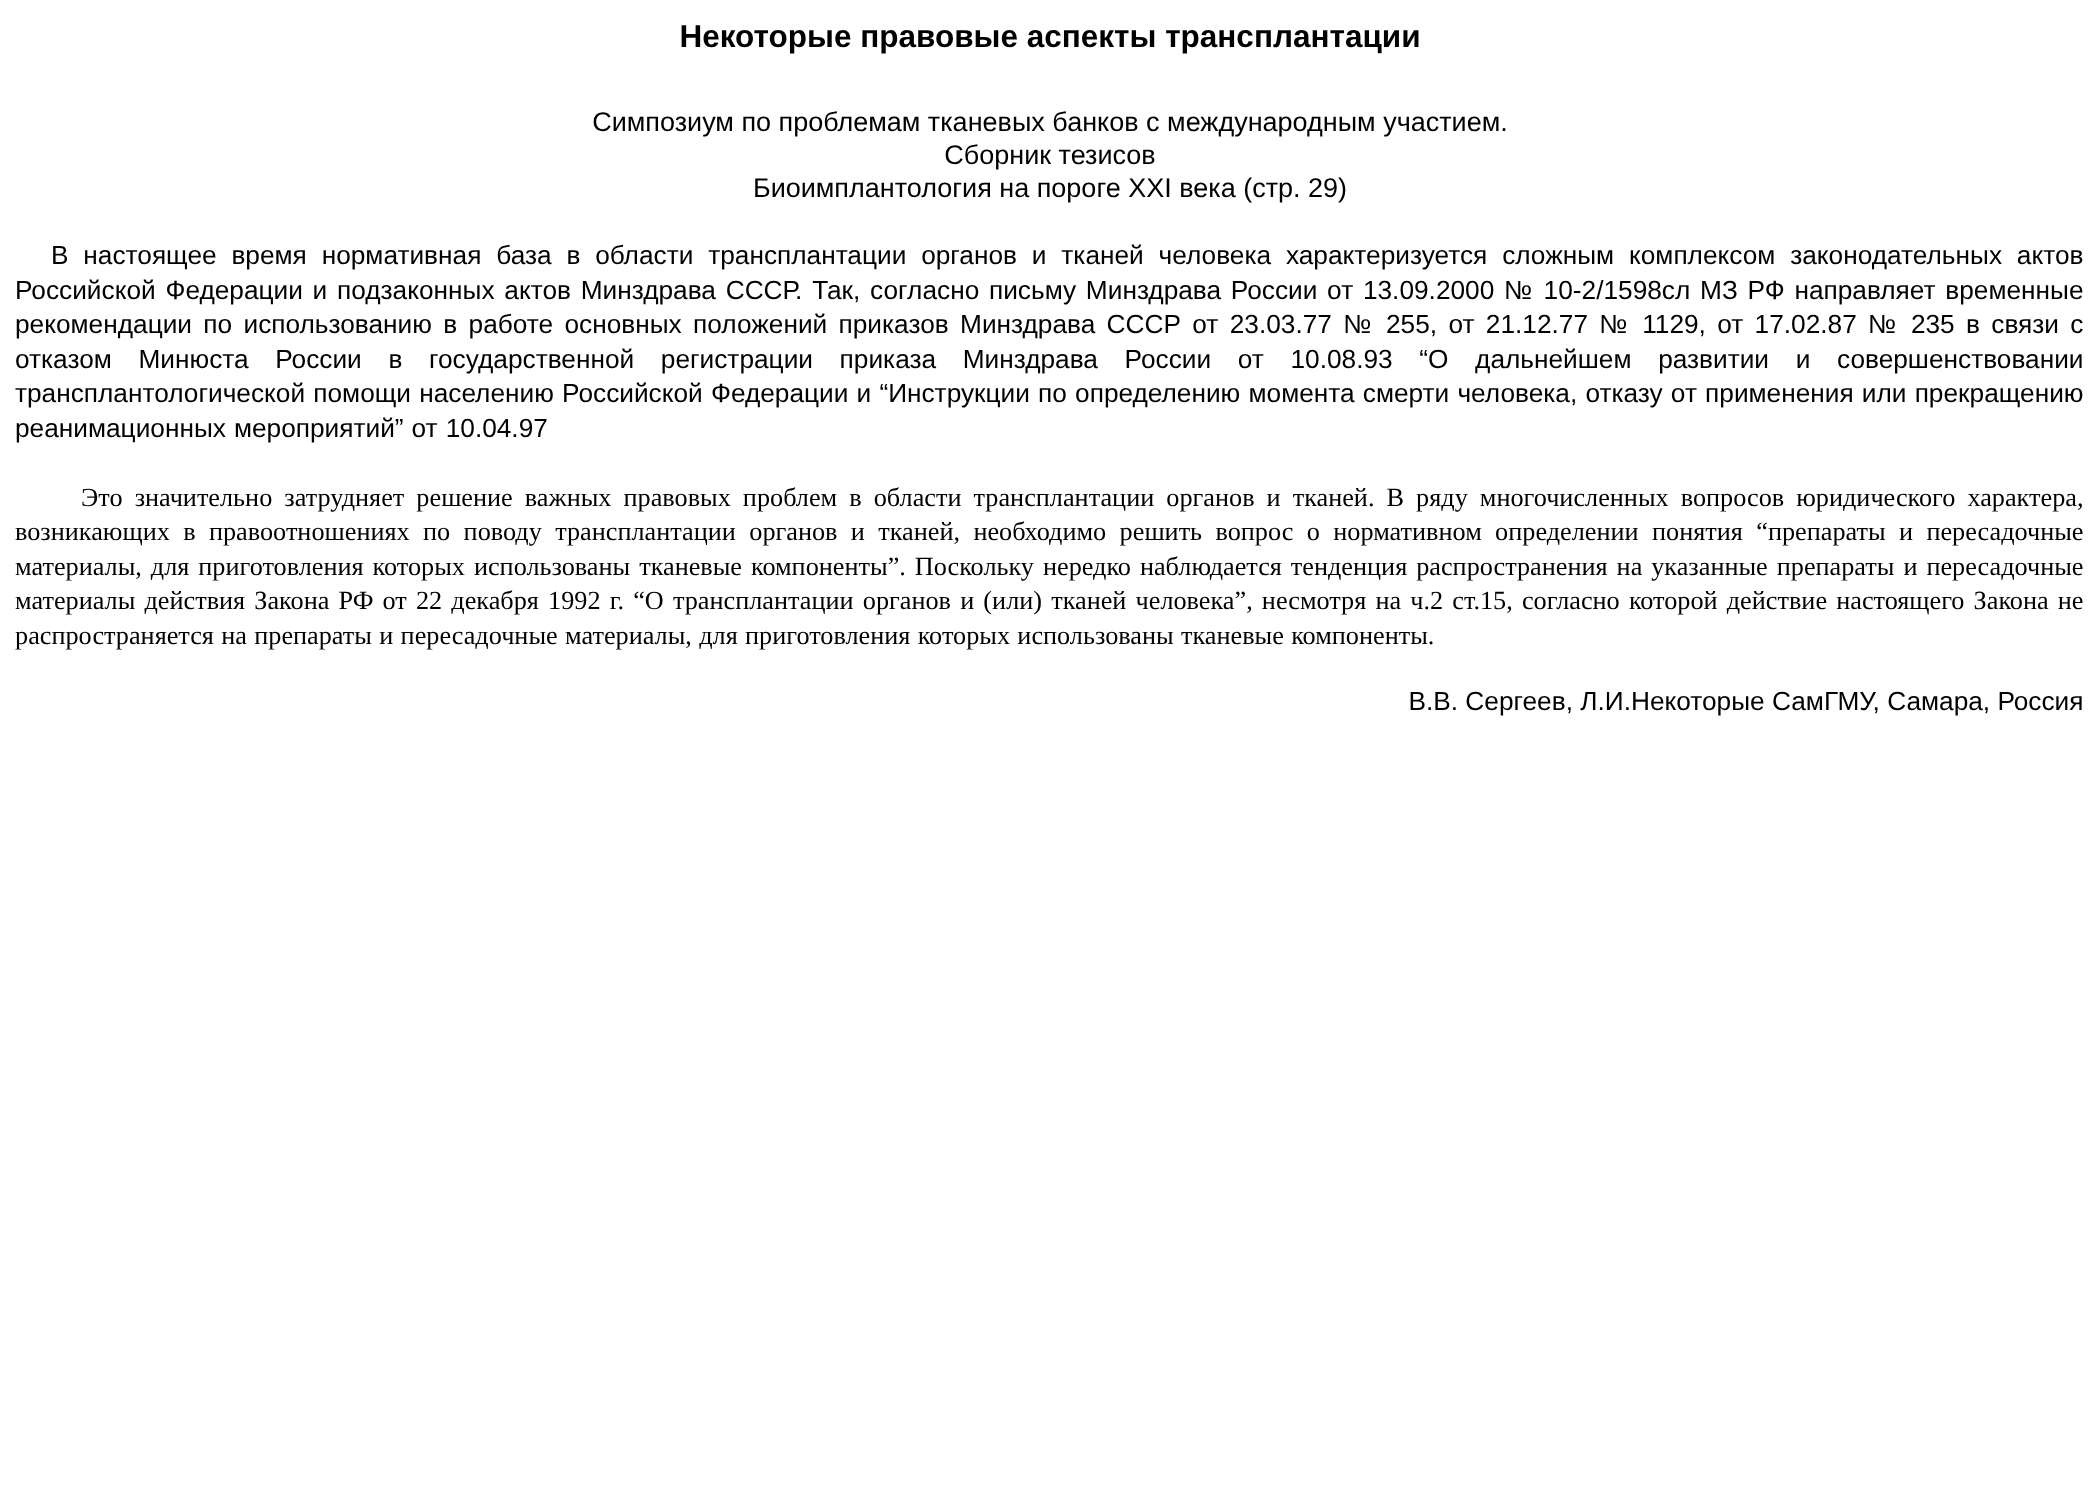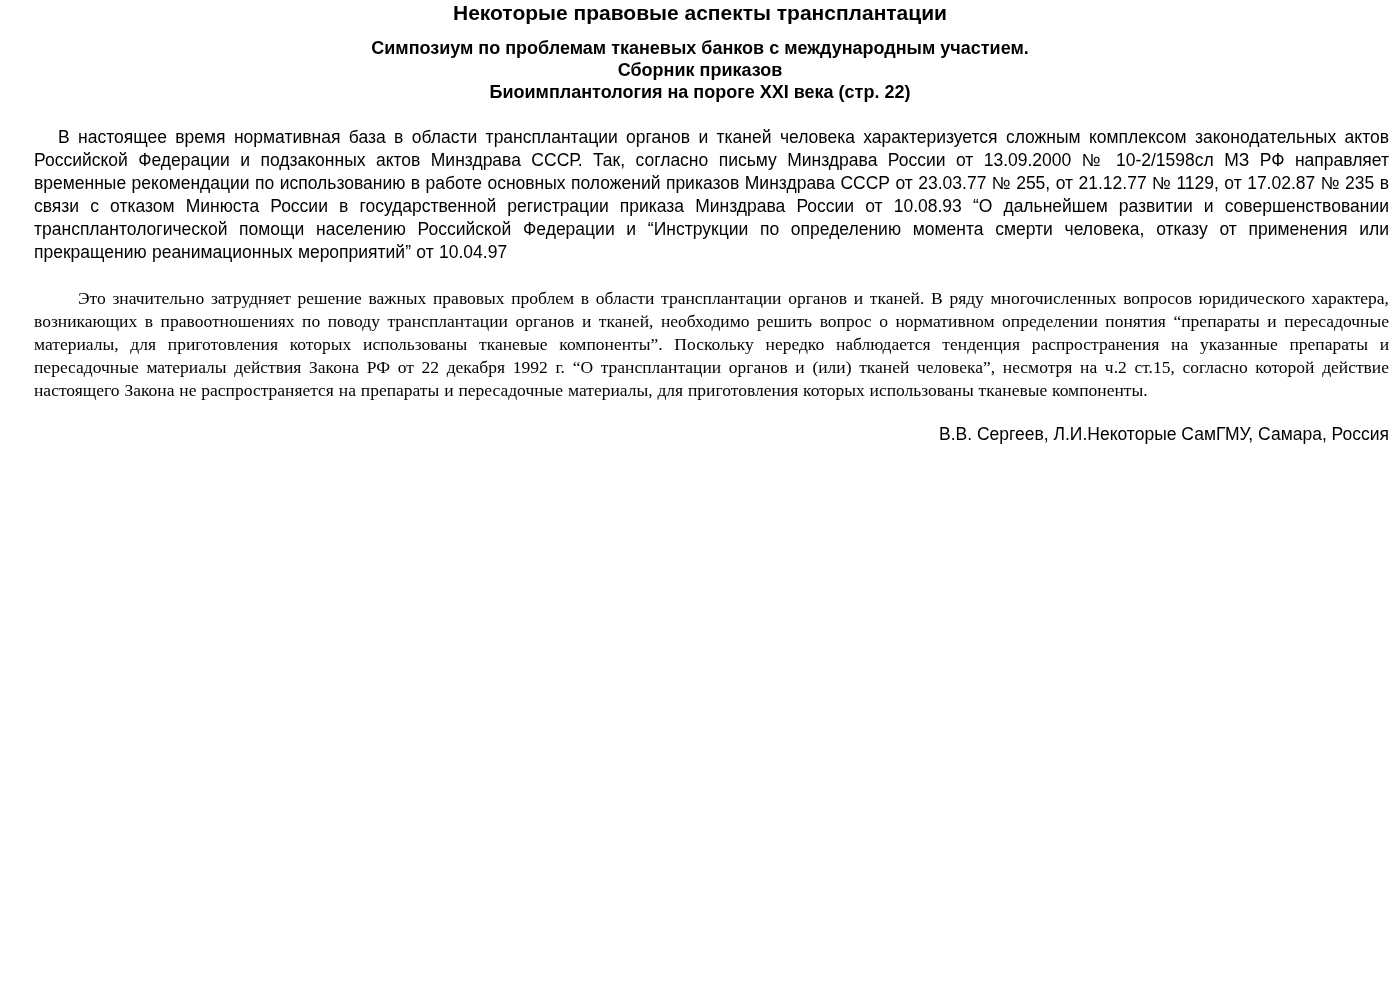--- a/index.html
+++ b/index.html
@@ -12,39 +12,38 @@
     width: 1400px;
     height: 998px;
     background: #ffffff;
     color: #000000;
     font-family: "Liberation Sans", "DejaVu Sans", sans-serif;
     overflow: hidden;
     box-sizing: border-box;
   }
   .doc-title {
     margin: 0;
-    padding-top: 0;
+    padding-top: 12px;
     text-align: center;
     font-weight: bold;
     font-size: 21px;
     line-height: 26px;
   }
   .doc-subtitle {
-    margin-top: 11px;
+    margin-top: 32px;
     text-align: center;
-    font-weight: bold;
+    font-weight: normal;
     font-size: 18px;
     line-height: 22px;
   }
   .doc-subtitle div {
     margin: 0;
   }
   .body-block {
     padding: 0 11px 0 10px;
-    margin-left: 24px;
   }
   .body-paragraph {
     margin: 0;
     font-size: 17.5px;
     line-height: 23px;
     text-align: justify;
     word-spacing: 0.5px;
   }
   .paragraph-1 {
     margin-top: 23px;
@@ -64,22 +63,22 @@
 </style>
 </head>
 <body>
 
 <div class="page">
 
   <h1 class="doc-title">Некоторые правовые аспекты трансплантации</h1>
 
   <div class="doc-subtitle">
     <div>Симпозиум по проблемам тканевых банков с международным участием.</div>
-    <div>Сборник приказов</div>
-    <div>Биоимплантология на пороге XXI века (стр. 22)</div>
+    <div>Сборник тезисов</div>
+    <div>Биоимплантология на пороге XXI века (стр. 29)</div>
   </div>
 
   <div class="body-block">
     <p class="body-paragraph paragraph-1">В настоящее время нормативная база в области трансплантации органов и тканей человека характеризуется сложным комплексом законодательных актов Российской Федерации и подзаконных актов Минздрава СССР. Так, согласно письму Минздрава России от 13.09.2000 № 10-2/1598сл МЗ РФ направляет временные рекомендации по использованию в работе основных положений приказов Минздрава СССР от 23.03.77 № 255, от 21.12.77 № 1129, от 17.02.87 № 235 в связи с отказом Минюста России в государственной регистрации приказа Минздрава России от 10.08.93 “О дальнейшем развитии и совершенствовании трансплантологической помощи населению Российской Федерации и “Инструкции по определению момента смерти человека, отказу от применения или прекращению реанимационных мероприятий” от 10.04.97</p>
 
     <p class="body-paragraph paragraph-2">Это значительно затрудняет решение важных правовых проблем в области трансплантации органов и тканей. В ряду многочисленных вопросов юридического характера, возникающих в правоотношениях по поводу трансплантации органов и тканей, необходимо решить вопрос о нормативном определении понятия “препараты и пересадочные материалы, для приготовления которых использованы тканевые компоненты”. Поскольку нередко наблюдается тенденция распространения на указанные препараты и пересадочные материалы действия Закона РФ от 22 декабря 1992 г. “О трансплантации органов и (или) тканей человека”, несмотря на ч.2 ст.15, согласно которой действие настоящего Закона не распространяется на препараты и пересадочные материалы, для приготовления которых использованы тканевые компоненты.</p>
 
     <div class="author-line">В.В. Сергеев, Л.И.Некоторые СамГМУ, Самара, Россия</div>
   </div>
 

